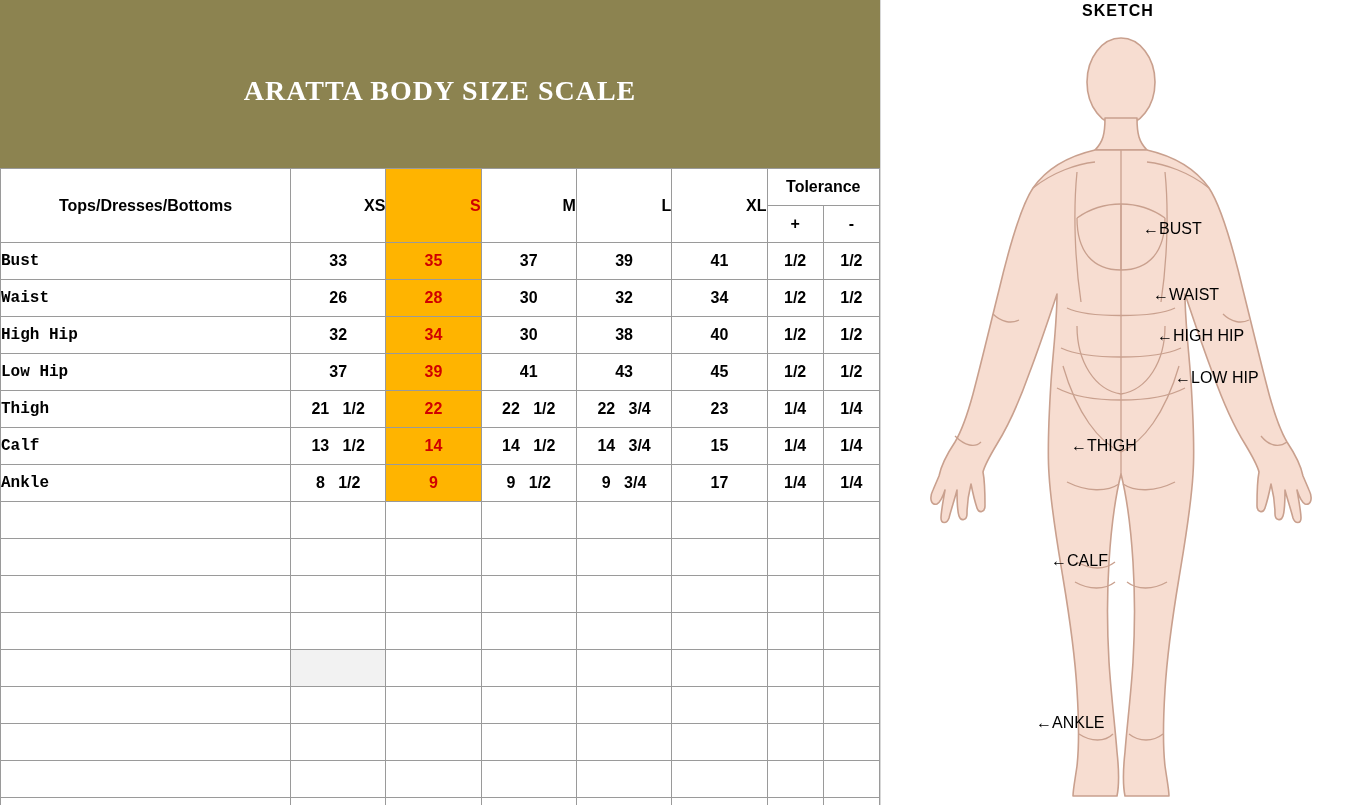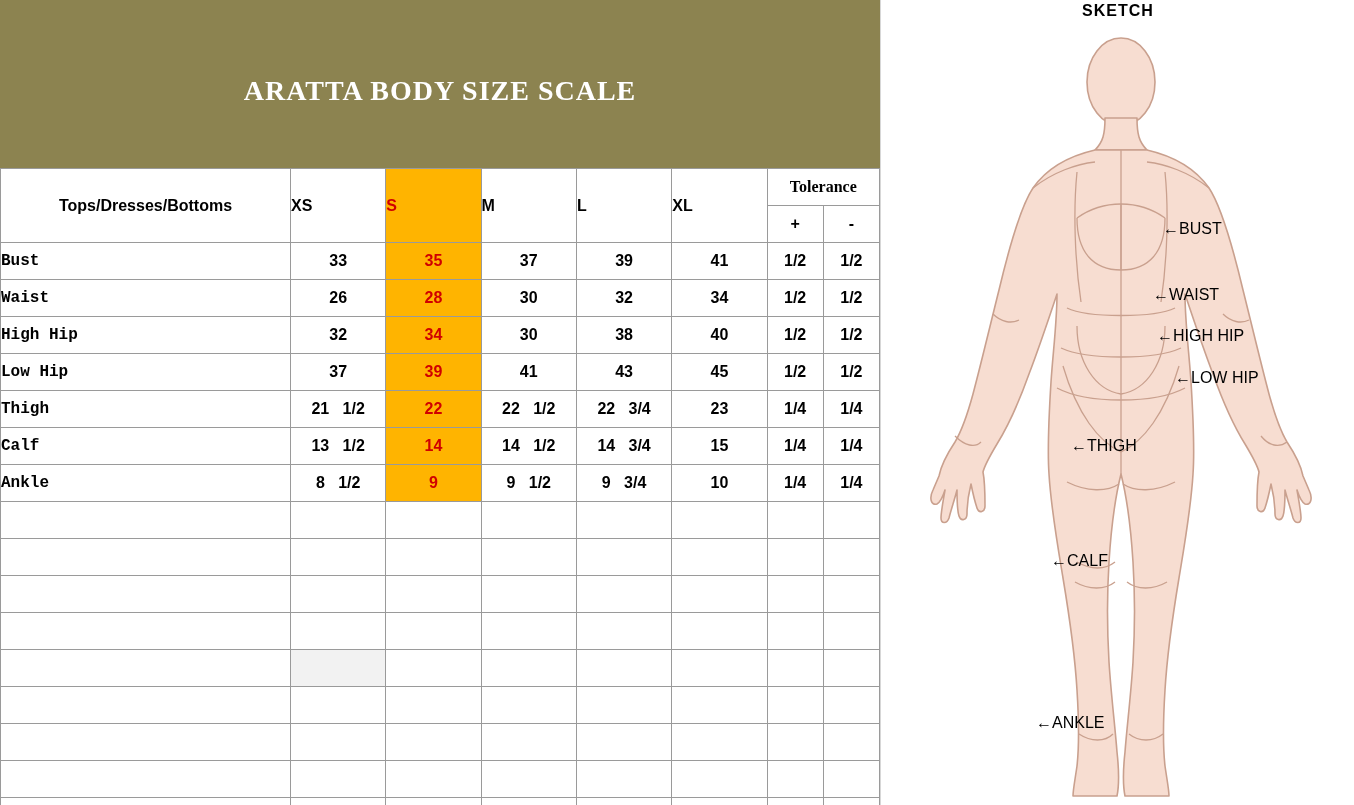--- a/index.html
+++ b/index.html
@@ -65,35 +65,34 @@
   col.c-tolp  { width: 56px; }
   col.c-tolm  { width: 56px; }
 
   .hdr-label {
     text-align: center;
     font-size: 16px;
     font-weight: bold;
     padding-left: 4px;
   }
   .hdr-size {
-    text-align: left;
+    text-align: right;
     font-size: 17px;
     font-weight: bold;
   }
   .hdr-size.highlight {
     background: #ffb400 !important;
     color: #d00000;
   }
   .tol-head {
     text-align: center;
     font-size: 16px;
     font-weight: bold;
     height: 22px;
     border-bottom: 1px solid #9a9a9a;
-    font-family: Liberation Serif, serif;
   }
   .tol-sub {
     text-align: center;
     font-size: 14px;
     font-weight: bold;
     height: 20px;
   }
   .row-label {
     font-size: 19px;
     font-weight: bold;
@@ -251,21 +250,21 @@
           <td class="cell-val">15</td>
           <td class="cell-tol">1/4</td>
           <td class="cell-tol">1/4</td>
         </tr>
         <tr>
           <td class="row-label">Ankle</td>
           <td class="cell-val">8   1/2</td>
           <td class="cell-val s-col">9</td>
           <td class="cell-val">9   1/2</td>
           <td class="cell-val">9   3/4</td>
-          <td class="cell-val">10</td>
+          <td class="cell-val">17</td>
           <td class="cell-tol">1/4</td>
           <td class="cell-tol">1/4</td>
         </tr>
 
         <tr class="blank-row">
             <td></td>
             <td></td>
             <td></td>
             <td></td>
             <td></td>
@@ -466,21 +465,21 @@
           <path d="M342 292 C350 300 360 302 368 298"></path>
 
           <path d="M74 414 C84 424 94 426 100 420"></path>
           <path d="M380 414 C388 424 398 426 406 420"></path>
 
           <path d="M152 166 C172 150 196 142 214 140"></path>
           <path d="M328 166 C308 150 284 142 266 140"></path>
         </g>
       </svg>
 
-      <div class="label" style="left:262px; top:198px;margin-left:20px;">←BUST</div>
+      <div class="label" style="left:262px; top:198px;">←BUST</div>
       <div class="label" style="left:272px; top:264px;">←WAIST</div>
       <div class="label" style="left:276px; top:305px;">←HIGH HIP</div>
       <div class="label" style="left:294px; top:347px;">←LOW HIP</div>
       <div class="label" style="left:190px; top:415px;">←THIGH</div>
       <div class="label" style="left:170px; top:530px;">←CALF</div>
       <div class="label" style="left:155px; top:692px;">←ANKLE</div>
     </div>
   </div>
 
 </div>

